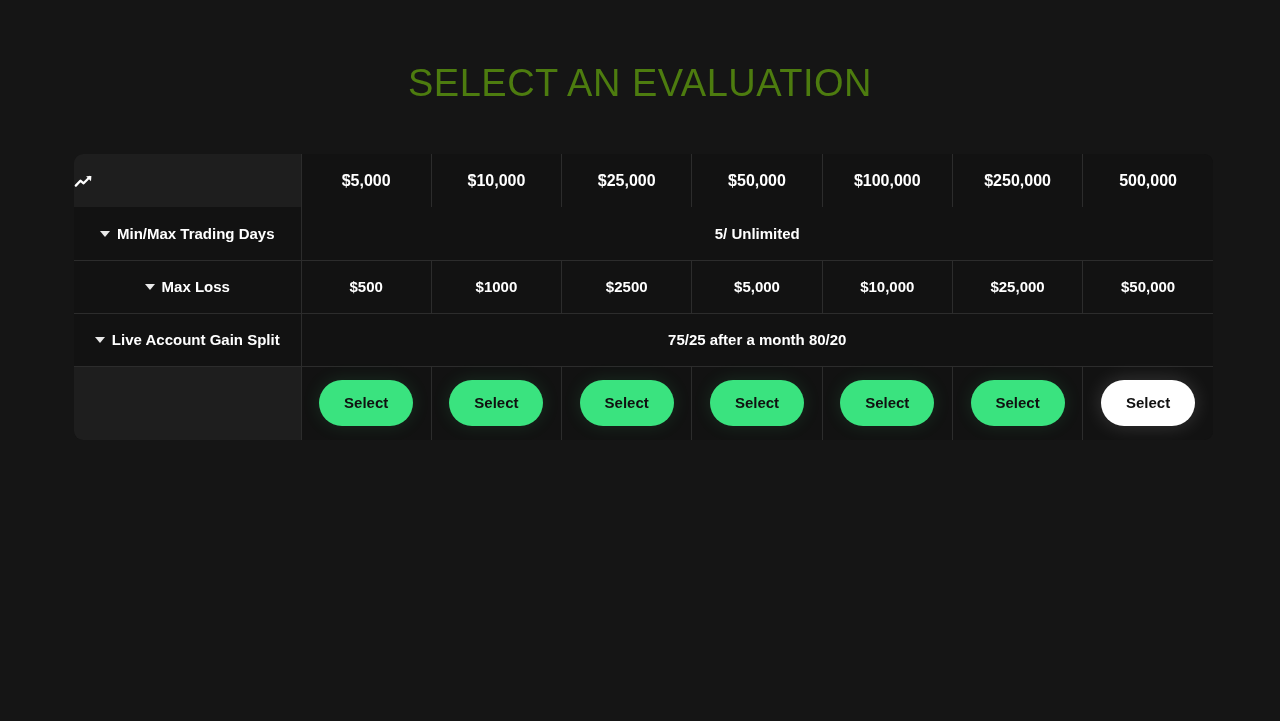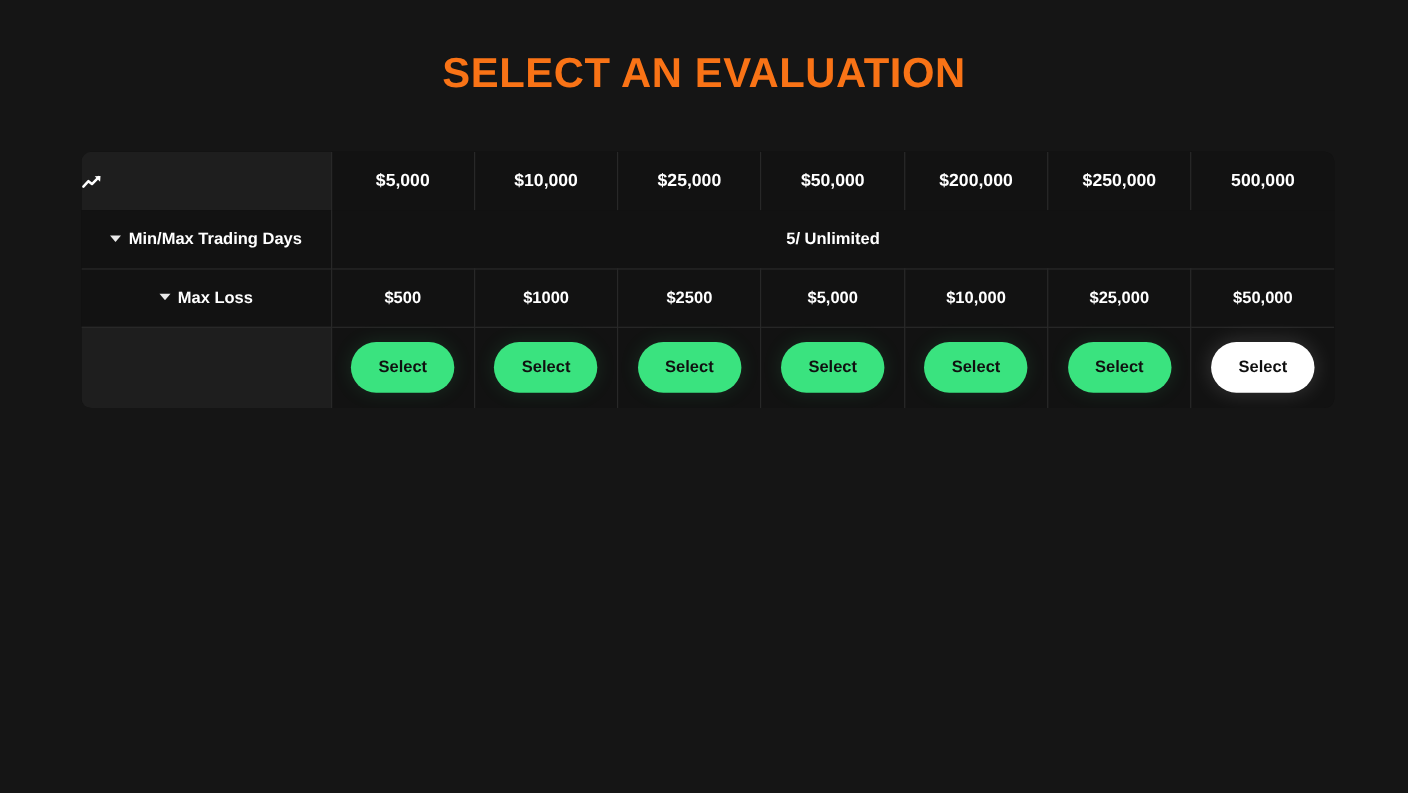--- a/index.html
+++ b/index.html
@@ -14,27 +14,28 @@
 
   .page {
     width: 1280px;
     height: 721px;
     position: relative;
     background: #151515;
   }
 
   .page-title {
     text-align: center;
-    color: #f97316;
+    color: #4d7c0f;
     font-size: 38px;
-    font-weight: 700;
+    font-weight: 400;
     letter-spacing: 0.5px;
     padding-top: 44px;
     line-height: 46px;
     white-space: nowrap;
+    margin-top: 16px;
   }
 
   .table-wrap {
     position: absolute;
     left: 74px;
     top: 138px;
     width: 1139px;
     border-radius: 9px;
     overflow: hidden;
     background: #121212;
@@ -157,21 +158,21 @@
               <svg viewBox="0 0 22 16" width="22" height="16" aria-hidden="true">
                 <path d="M1.8 12.6 L6.4 7.7 L9.6 10.3 L15.8 4.0" fill="none" stroke="#ffffff" stroke-width="2.3" stroke-linecap="round" stroke-linejoin="round"></path>
                 <path d="M12.1 3.2 L17.4 3.0 L17.0 8.3 Z" fill="#ffffff"></path>
               </svg>
             </span>
           </th>
           <th>$5,000</th>
           <th>$10,000</th>
           <th>$25,000</th>
           <th>$50,000</th>
-          <th>$200,000</th>
+          <th>$100,000</th>
           <th>$250,000</th>
           <th>500,000</th>
         </tr>
       </thead>
       <tbody>
 
 
         <tr class="data-row">
           <td class="label-cell">
             <span class="caret"></span><span>Min/Max Trading Days</span>
@@ -187,20 +188,26 @@
           <td>$500</td>
           <td>$1000</td>
           <td>$2500</td>
           <td>$5,000</td>
           <td>$10,000</td>
           <td>$25,000</td>
           <td>$50,000</td>
         </tr>
 
 
+        <tr class="data-row">
+          <td class="label-cell">
+            <span class="caret"></span><span>Live Account Gain Split</span>
+          </td>
+          <td class="merged-cell" colspan="7">75/25 after a month 80/20</td>
+        </tr>
 
 
         <tr class="btn-row">
           <td class="label-cell"></td>
           <td>
             <button class="select-btn">Select</button>
           </td>
           <td>
             <button class="select-btn">Select</button>
           </td>

